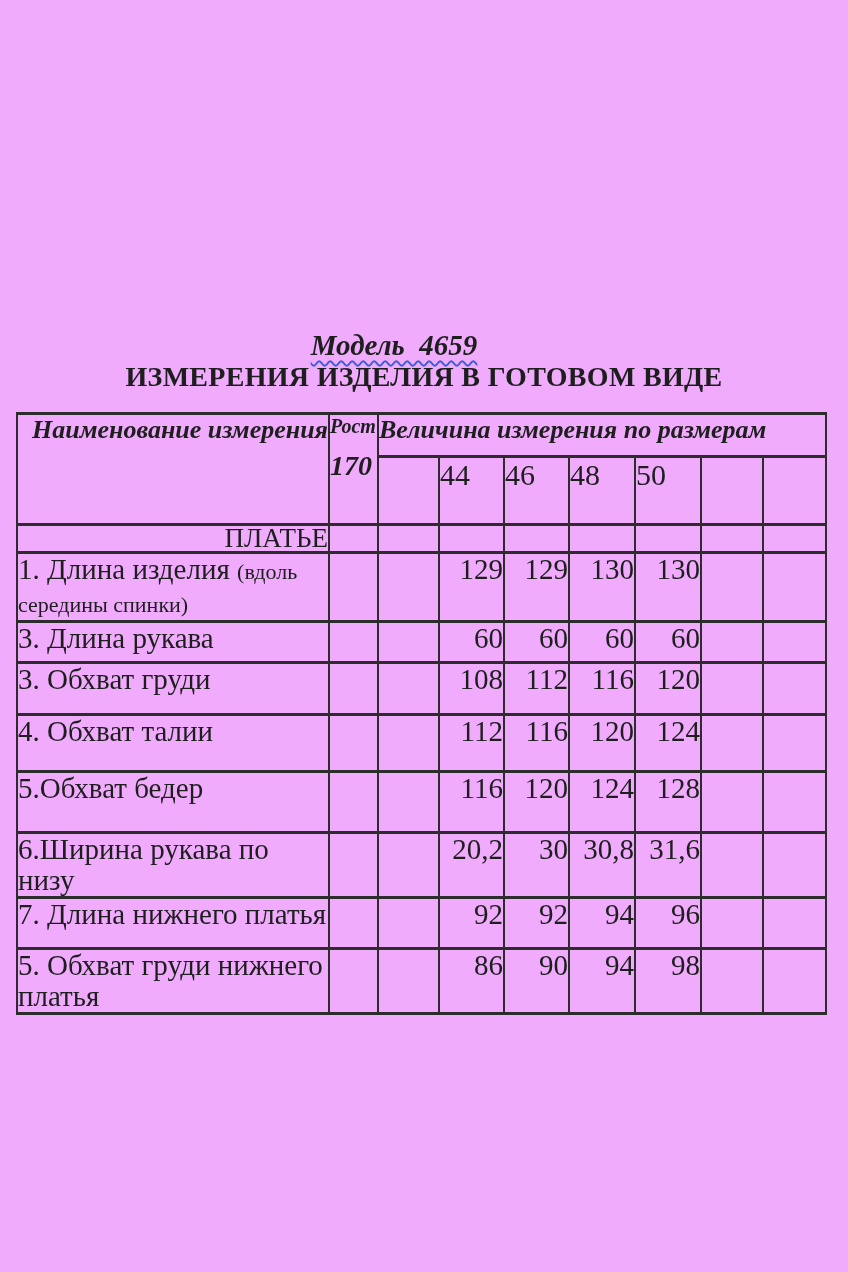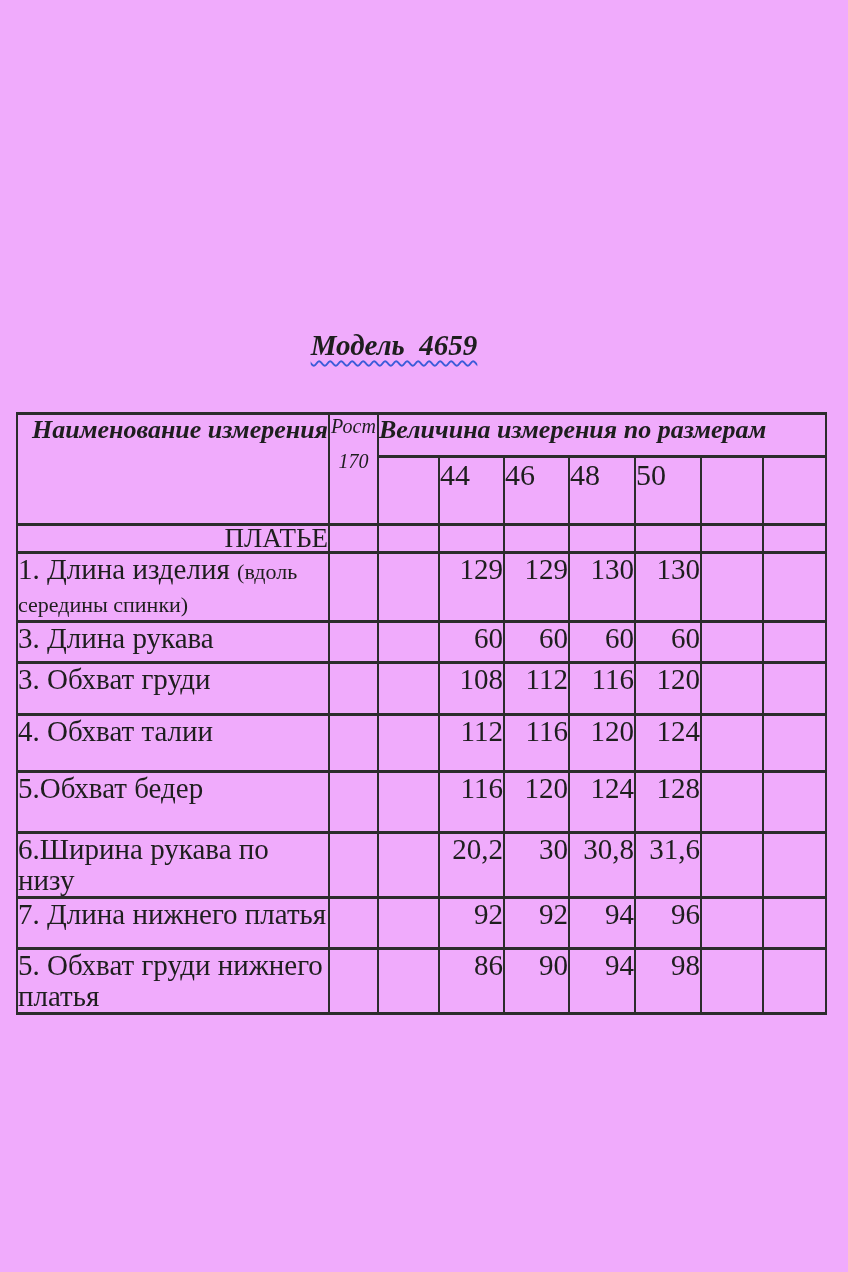--- a/index.html
+++ b/index.html
@@ -58,29 +58,28 @@
     overflow:hidden;
   }
   td.h-name {
     text-align:right;
     font-weight:bold;
     font-style:italic;
     font-size:26px;
     padding:5px 14px 0 0;
   }
   td.h-rost {
-    text-align:center;
-    font-weight:normal;
+    font-weight:bold;
     font-style:italic;
     font-size:20px;
     padding-top:10px;
   }
   td.h-rost .rost-value {
     display:block;
-    font-size:20px;
+    font-size:28px;
     margin-top:12px;
   }
   td.h-group {
     vertical-align:bottom;
     font-weight:bold;
     font-style:italic;
     font-size:26px;
     padding:0 0 5px 26px;
   }
   td.size-cell {
@@ -110,20 +109,21 @@
 </style>
 </head>
 <body>
 
 <div class="page">
 
   <div class="titles">
     <div class="model-line">
       <span class="squiggle" style="text-decoration-color:#3b5bd9;">Модель  4659</span>
     </div>
+    <div class="main-line">ИЗМЕРЕНИЯ ИЗДЕЛИЯ В ГОТОВОМ ВИДЕ</div>
   </div>
 
   <table class="meas">
     <colgroup>
       <col style="width:312px">
       <col style="width:49px">
       <col style="width:61px">
       <col style="width:65px">
       <col style="width:65px">
       <col style="width:66px">

